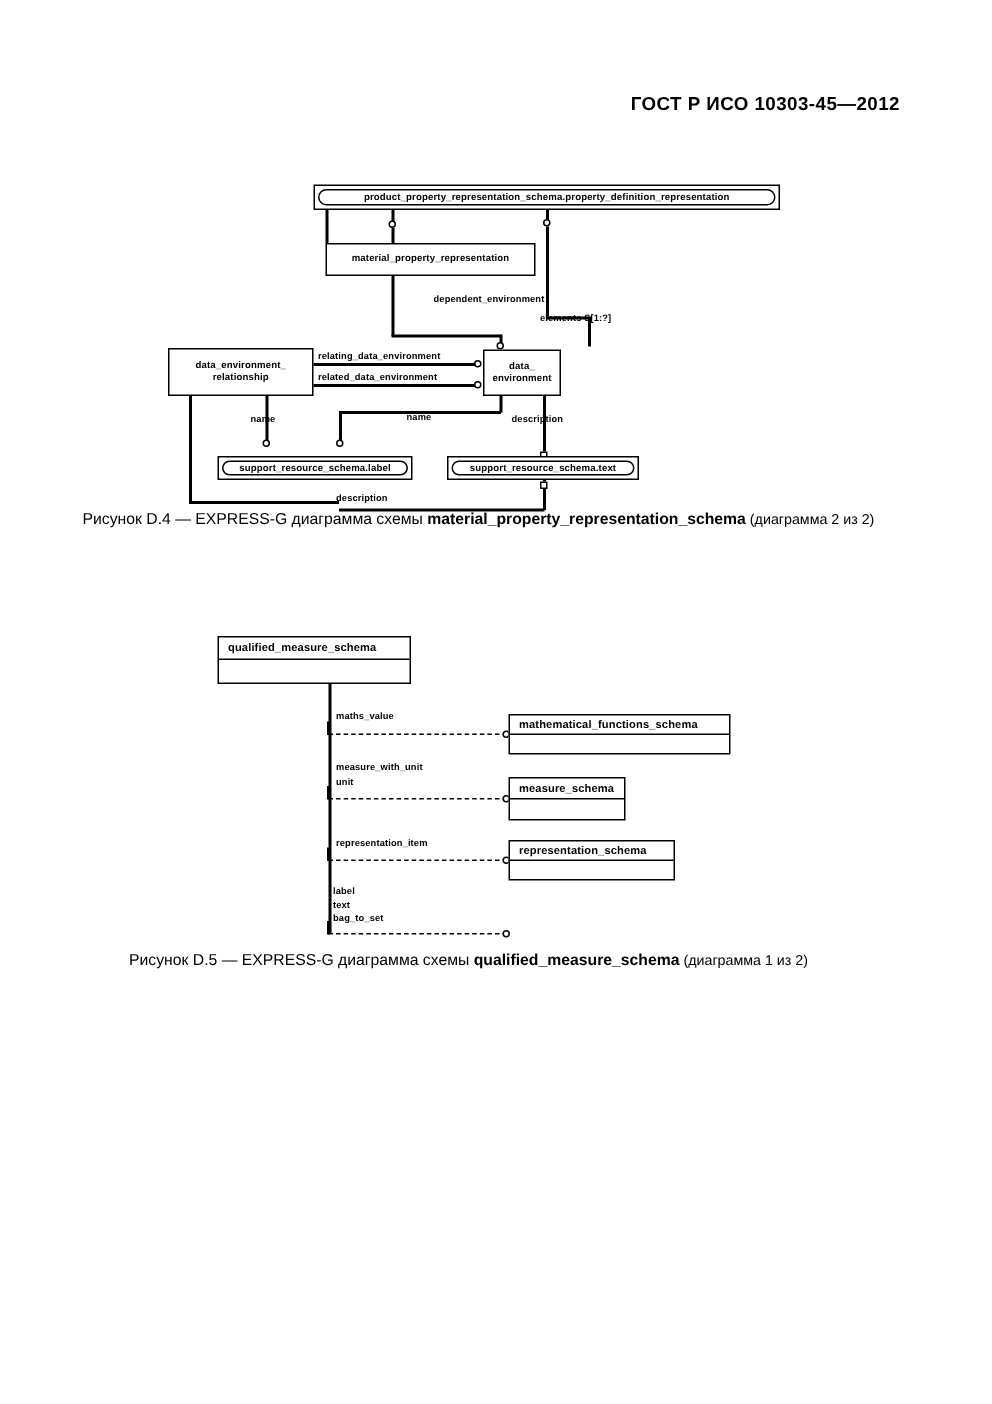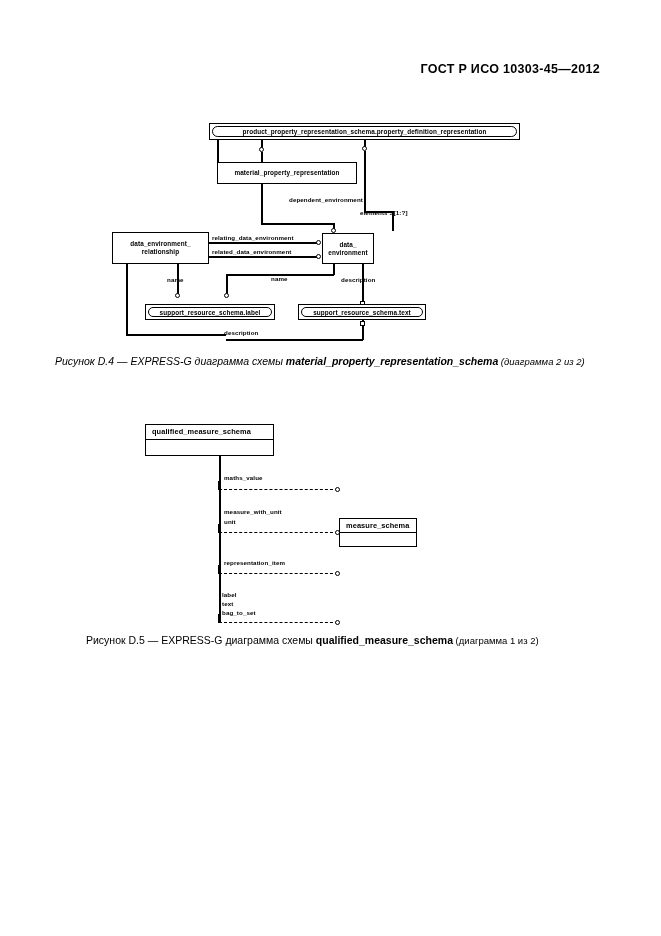--- a/index.html
+++ b/index.html
@@ -119,52 +119,60 @@
     <div class="schemabx" style="left:298px;top:304px;width:128px;height:16px;">
       <div class="inner">support_resource_schema.text</div>
     </div>
 
     <div class="lbl" style="left:224px;top:329px;">description</div>
     <div class="ln lnv" style="left:362px;top:320px;height:20px;"></div>
     <div class="sq" style="left:360px;top:321px;"></div>
     <div class="ln lnh" style="left:226px;top:339px;width:137px;"></div>
   </div>
 
-  <div class="cap" style="left:55px;top:355px;font-style:italic;">
+  <div class="cap" style="left:55px;top:340px;">
     <span>Рисунок  D.4 — EXPRESS-G диаграмма схемы </span><b>material_property_representation_schema</b><span class="sm"> (диаграмма 2 из 2)</span>
   </div>
 
   <div class="dg" style="left:0;top:0;width:661px;height:650px;">
 
     <div class="bx two" style="left:145px;top:424px;width:129px;height:32px;">
       <div class="t">qualified_measure_schema</div>
       <div class="b"></div>
     </div>
 
     <div class="ln lnv" style="left:219px;top:456px;height:166px;"></div>
 
     <div class="lbl" style="left:224px;top:474px;">maths_value</div>
     <div class="tick" style="left:218px;top:481px;height:9px;"></div>
     <div class="dash" style="left:219px;top:489px;width:119px;"></div>
     <div class="circ" style="left:335px;top:487px;"></div>
+    <div class="bx two" style="left:339px;top:476px;width:148px;height:27px;">
+      <div class="t">mathematical_functions_schema</div>
+      <div class="b"></div>
+    </div>
 
     <div class="lbl" style="left:224px;top:508px;">measure_with_unit</div>
     <div class="lbl" style="left:224px;top:518px;">unit</div>
     <div class="tick" style="left:218px;top:524px;height:9px;"></div>
     <div class="dash" style="left:219px;top:532px;width:119px;"></div>
     <div class="circ" style="left:335px;top:530px;"></div>
     <div class="bx two" style="left:339px;top:518px;width:78px;height:29px;">
       <div class="t">measure_schema</div>
       <div class="b"></div>
     </div>
 
     <div class="lbl" style="left:224px;top:559px;">representation_item</div>
     <div class="tick" style="left:218px;top:565px;height:9px;"></div>
     <div class="dash" style="left:219px;top:573px;width:119px;"></div>
     <div class="circ" style="left:335px;top:571px;"></div>
+    <div class="bx two" style="left:339px;top:560px;width:111px;height:27px;">
+      <div class="t">representation_schema</div>
+      <div class="b"></div>
+    </div>
 
     <div class="lbl" style="left:222px;top:591px;">label</div>
     <div class="lbl" style="left:222px;top:600px;">text</div>
     <div class="lbl" style="left:222px;top:609px;">bag_to_set</div>
     <div class="tick" style="left:218px;top:614px;height:9px;"></div>
     <div class="dash" style="left:219px;top:622px;width:119px;"></div>
     <div class="circ" style="left:335px;top:620px;"></div>
   </div>
 
   <div class="cap" style="left:86px;top:634px;">

